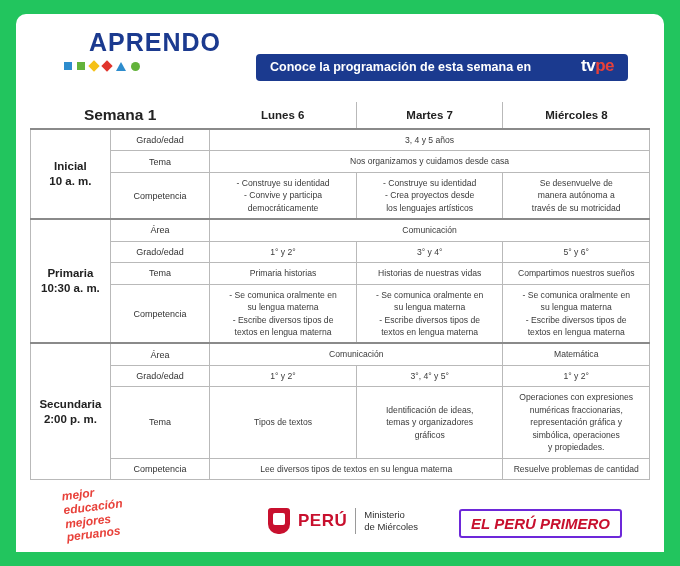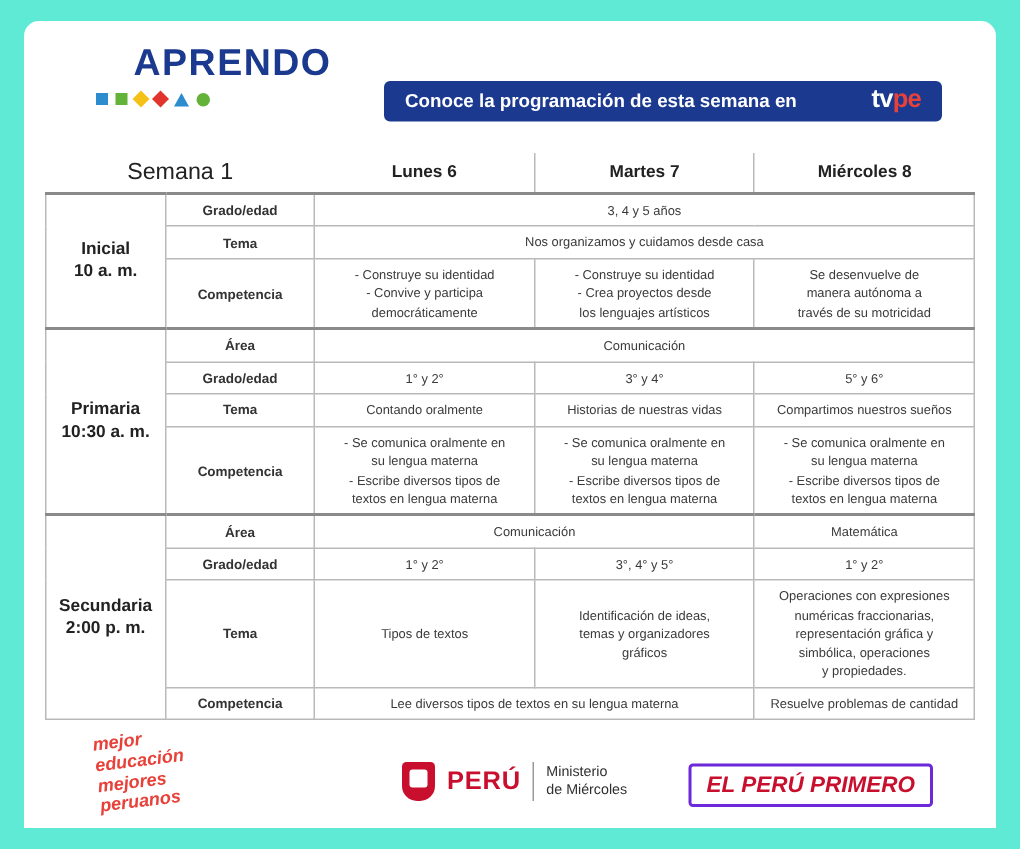--- a/index.html
+++ b/index.html
@@ -8,21 +8,21 @@
     width: 680px;
     height: 566px;
     background: #ffd400;
     font-family: "Liberation Sans", sans-serif;
     overflow: hidden;
   }
   .page {
     position: relative;
     width: 680px;
     height: 566px;
-    background: #5eead4;
+    background: #22c55e;
   }
   .sheet {
     position: absolute;
     left: 16px;
     top: 14px;
     width: 648px;
     height: 538px;
     background: #ffffff;
     border-radius: 10px;
   }
@@ -126,42 +126,42 @@
     padding: 4px 4px;
     vertical-align: middle;
     text-align: center;
   }
   .daycol { width: 148px; }
   .labelcol { width: 100px; }
   .thead-week {
     border: none !important;
     text-align: left;
     font-size: 15.5px;
-    font-weight: normal;
+    font-weight: bold;
     color: #222;
     padding-left: 4px;
   }
   .thead-day {
     border: none !important;
     border-bottom: none !important;
     font-size: 11.5px;
     font-weight: bold;
     color: #222;
     padding-bottom: 10px;
   }
   .daysep { border-left: 1px solid #b9b9b9 !important; }
   .level {
     font-size: 11.5px;
     font-weight: bold;
     color: #222;
     line-height: 1.3;
     width: 80px;
   }
   .rowlabel {
-    font-weight: bold;
+    font-weight: normal;
     font-size: 9px;
     color: #333;
   }
   .cell-list {
     text-align: left;
     padding-left: 14px;
     line-height: 1.45;
   }
   .cell-center { line-height: 1.45; }
   .thick-top { border-top: 2px solid #8a8a8a !important; }
@@ -311,21 +311,21 @@
           <td class="cell-center thick-top" colspan="3">Comunicación</td>
         </tr>
         <tr>
           <td class="rowlabel">Grado/edad</td>
           <td class="cell-center">1° y 2°</td>
           <td class="cell-center">3° y 4°</td>
           <td class="cell-center">5° y 6°</td>
         </tr>
         <tr>
           <td class="rowlabel">Tema</td>
-          <td class="cell-center">Contando oralmente</td>
+          <td class="cell-center">Primaria historias</td>
           <td class="cell-center">Historias de nuestras vidas</td>
           <td class="cell-center">Compartimos nuestros sueños</td>
         </tr>
         <tr>
           <td class="rowlabel">Competencia</td>
           <td class="cell-list" style="white-space:pre-line">- Se comunica oralmente en
   su lengua materna
 - Escribe diversos tipos de
   textos en lengua materna</td>
           <td class="cell-list" style="white-space:pre-line">- Se comunica oralmente en

